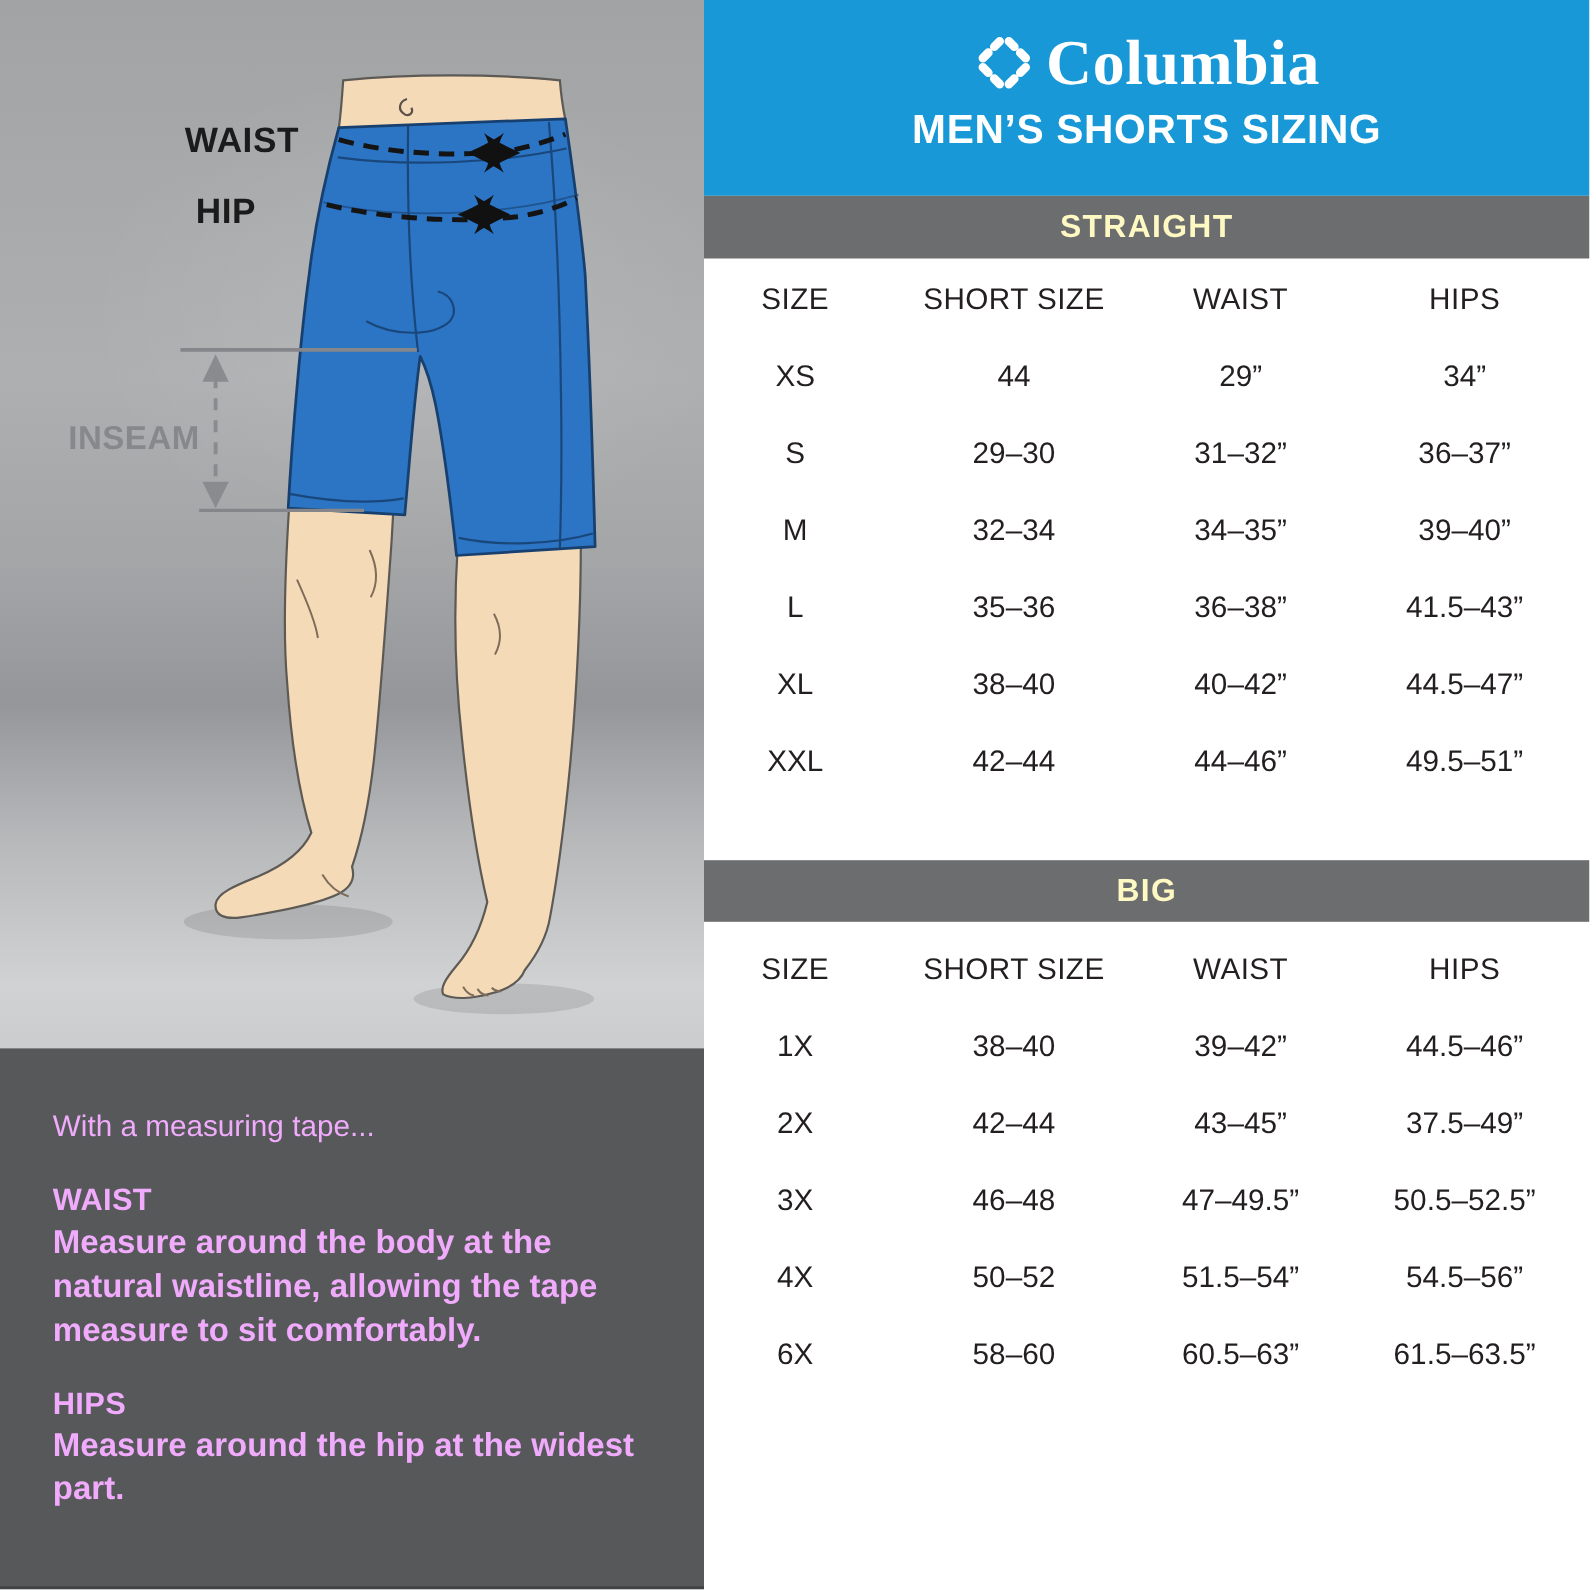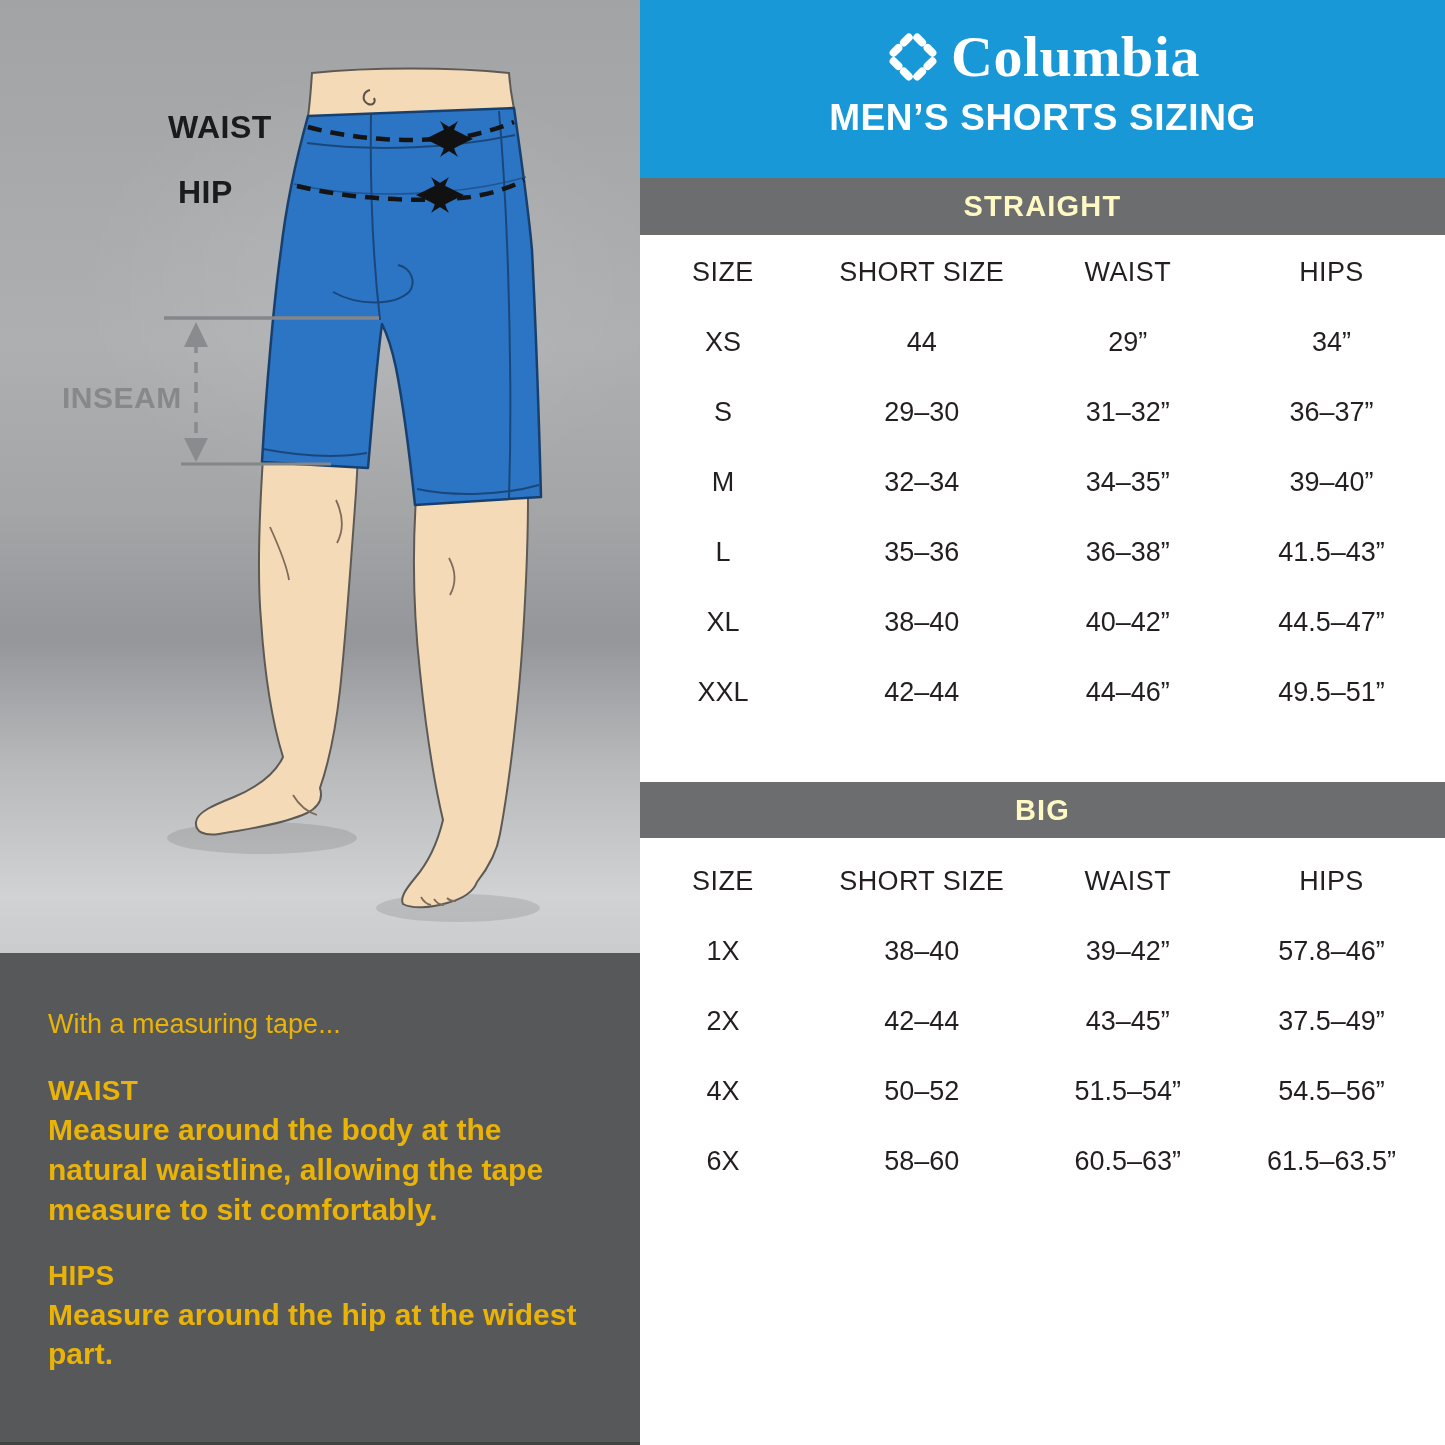--- a/index.html
+++ b/index.html
@@ -12,21 +12,21 @@
   .stage{position:relative;width:1445px;height:1445px;overflow:hidden;background:#fff;}
 
   
   .left-scene{position:absolute;left:0;top:0;width:640px;height:953px;
     background:
       radial-gradient(ellipse 420px 320px at 58% 30%, rgba(255,255,255,.10), rgba(255,255,255,0) 70%),
       linear-gradient(180deg,#a2a3a5 0%,#aeafb1 36%,#a4a5a7 54%,#95969a 67%,#b7b8ba 80%,#d1d2d4 94%,#cbccce 100%);}
   .left-scene svg{display:block;}
 
   .measure-panel{position:absolute;left:0;top:953px;width:640px;height:492px;
-    background:var(--panel-gray);color:#eab308;box-sizing:border-box;
+    background:var(--panel-gray);color:#f0abfc;box-sizing:border-box;
     padding:54px 44px 0 48px;border-bottom:3px solid rgba(0,0,0,.25);}
   .measure-panel p{margin:0;font-size:27px;line-height:1.33;}
   .measure-intro{margin-bottom:32px !important;}
   .measure-item{margin-bottom:30px;}
   .measure-item h3{margin:0 0 3px 0;font-size:28px;letter-spacing:.3px;}
   .measure-item p{font-size:30px;font-weight:bold;}
 
   
   .right-panel{position:absolute;left:640px;top:0;width:805px;height:1445px;background:#fff;}
   .brand-header{position:absolute;left:0;top:0;width:100%;height:178px;background:var(--brand-blue);
@@ -230,30 +230,36 @@
           <span>SHORT SIZE</span>
           <span>WAIST</span>
           <span>HIPS</span>
         </div>
       <div>
 
           <div class="trow">
             <span>1X</span>
             <span>38–40</span>
             <span>39–42”</span>
-            <span>57.8–46”</span>
+            <span>44.5–46”</span>
           </div>
 
           <div class="trow">
             <span>2X</span>
             <span>42–44</span>
             <span>43–45”</span>
             <span>37.5–49”</span>
           </div>
 
+          <div class="trow">
+            <span>3X</span>
+            <span>46–48</span>
+            <span>47–49.5”</span>
+            <span>50.5–52.5”</span>
+          </div>
 
           <div class="trow">
             <span>4X</span>
             <span>50–52</span>
             <span>51.5–54”</span>
             <span>54.5–56”</span>
           </div>
 
 
           <div class="trow">

